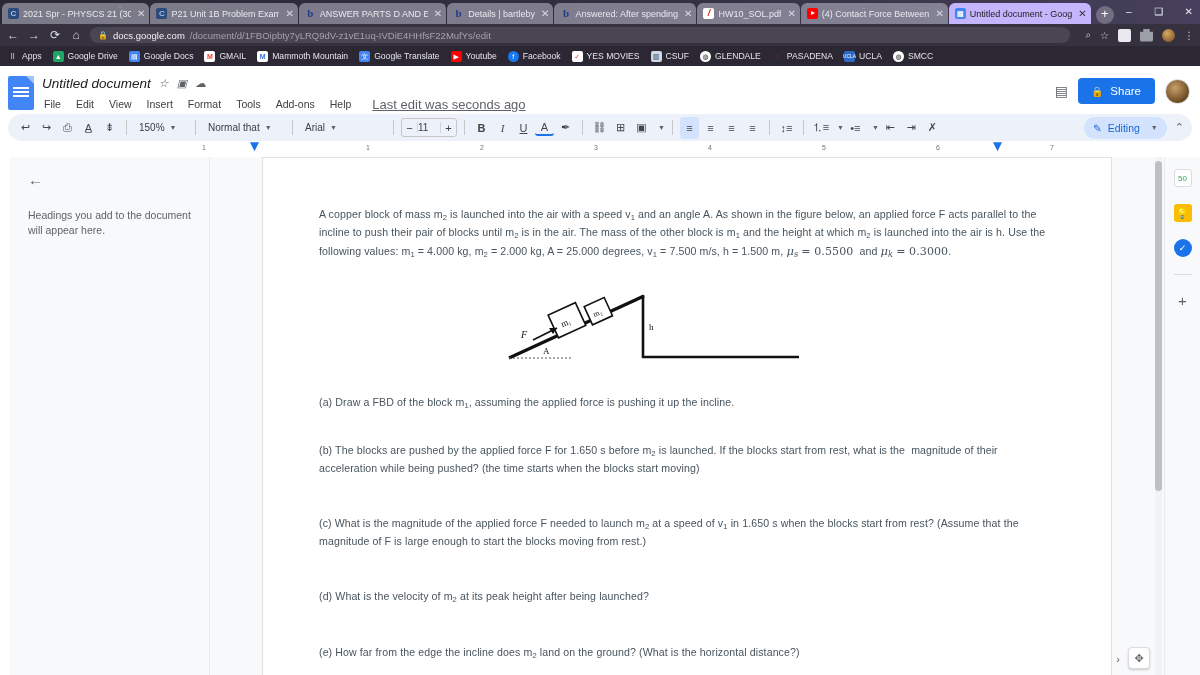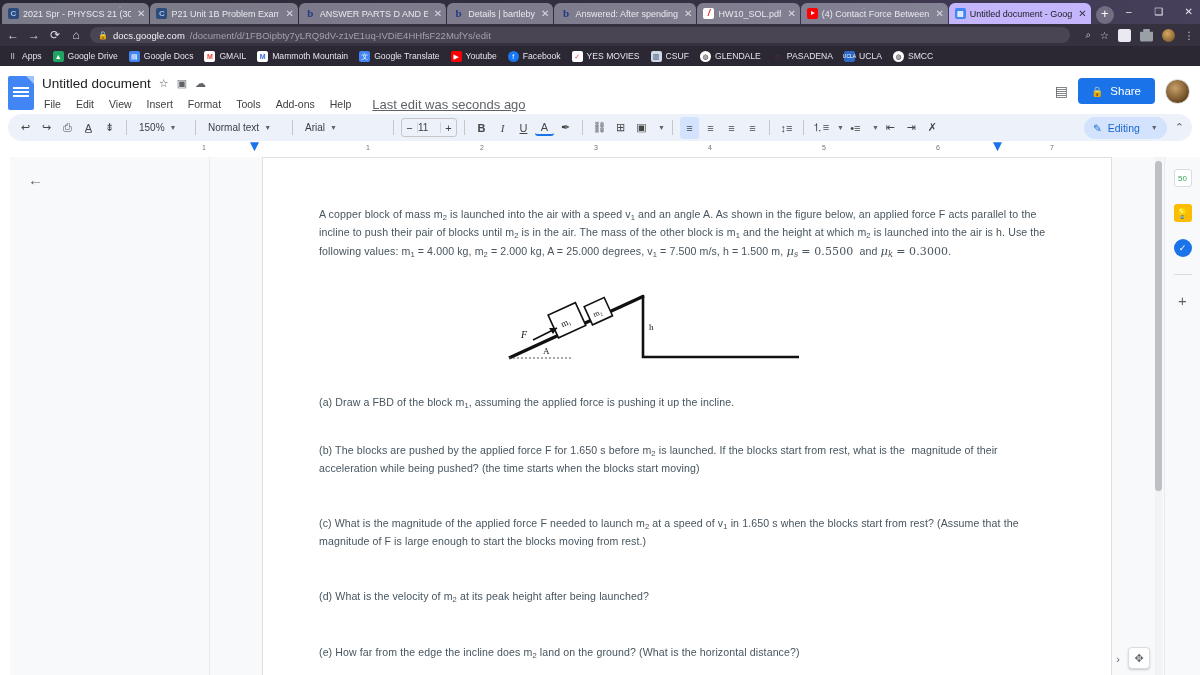--- a/index.html
+++ b/index.html
@@ -151,21 +151,21 @@
     width: 26px; height: 34px; margin-right: 8px; margin-top: 4px;
     background: #4285f4; border-radius: 2px;
     position: relative; flex: 0 0 26px;
   }
   #docs-logo::before { content:""; position:absolute; top:0; right:0; border-left:8px solid transparent; border-top:8px solid #a1c2fa;}
   #docs-logo::after {
     content:""; position:absolute; left:5px; top:11px; width:16px; height:12px;
     background: repeating-linear-gradient(#fff 0 2px, #4285f4 2px 4px);
   }
   #title-block { flex: 1 1 auto; }
-  #title-row { display: flex; align-items: center; gap: 8px; height: 22px;}
+  #title-row { display: flex; align-items: center; gap: 8px; height: 22px; font-style: italic;}
   #doc-title { font-size: 13.5px; color: #202124; font-family:"Liberation Sans",sans-serif; }
   #title-row .t-icon { color: #5f6368; font-size: 11px; }
   #menu-row { display: flex; align-items: center; gap: 11px; height: 20px; font-size: 10.5px; color: #3c4043; text-align: right; }
   #menu-row .menu-item { padding: 1px 2px; }
   #last-edit { color: #5f6368; font-size: 13px; text-decoration: underline; margin-left: 8px;}
   #header-right { display: flex; align-items: center; gap: 10px; padding-top: 6px;}
   #comment-icon { color: #5f6368; font-size: 14px; }
   #share-btn {
     background: #1a73e8; color: #fff; border-radius: 4px;
     height: 26px; padding: 0 14px;
@@ -445,21 +445,21 @@
     <span class="tb">⎙</span>
     <span class="tb">A̲</span>
     <span class="tb">⇟</span>
     <span class="tb-sep"></span>
     <span class="tb-select" style="width:54px">
       <span>150%</span>
         <span class="caret">▼</span>
     </span>
     <span class="tb-sep"></span>
     <span class="tb-select" style="width:82px">
-      <span>Normal text</span>
+      <span>Normal that</span>
         <span class="caret">▼</span>
     </span>
     <span class="tb-sep"></span>
     <span class="tb-select" style="width:86px">
       <span>Arial</span>
         <span class="caret">▼</span>
     </span>
     <span class="tb-sep"></span>
     <span id="font-size-box">
       <span class="fs-btn">−</span>
@@ -514,20 +514,21 @@
       <span class="r-marker marker-down" style="left:60px"></span>
       <span class="r-marker marker-down" style="left:803px"></span>
     </div>
   </div>
 
   <div id="work-area">
     <div id="left-vertical-ruler"></div>
 
     <div id="outline-pane">
       <span id="outline-back">←</span>
+      <div id="outline-empty">Headings you add to the document will appear here.</div>
     </div>
 
     <div id="canvas-scroll">
       <div id="page">
 
         <p class="q intro">A copper block of mass m<span class="sub">2</span> is launched into the air with a speed v<span class="sub">1</span> and an angle A. As shown in the figure below, an applied force F acts parallel to the incline to push their pair of blocks until m<span class="sub">2</span> is in the air. The mass of the other block is m<span class="sub">1</span> and the height at which m<span class="sub">2</span> is launched into the air is h. Use the following values: m<span class="sub">1</span> = 4.000 kg, m<span class="sub">2</span> = 2.000 kg, A = 25.000 degrees, v<span class="sub">1</span> = 7.500 m/s, h = 1.500 m, <span class="mu">μ<span class="sub">s</span></span> <span class="mono-val">= 0.5500</span>&nbsp; and <span class="mu">μ<span class="sub">k</span></span> <span class="mono-val">= 0.3000</span>.</p>
 
         <div id="figure-wrap">
           <svg width="330" height="90" viewBox="0 0 330 90">
 

